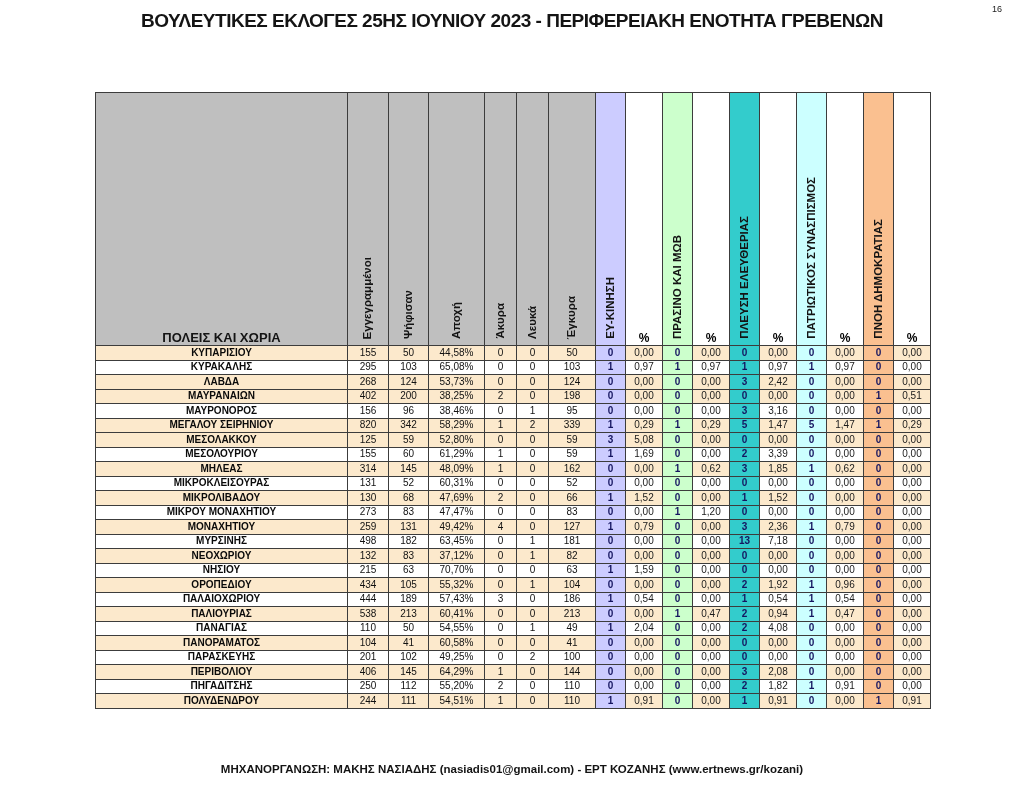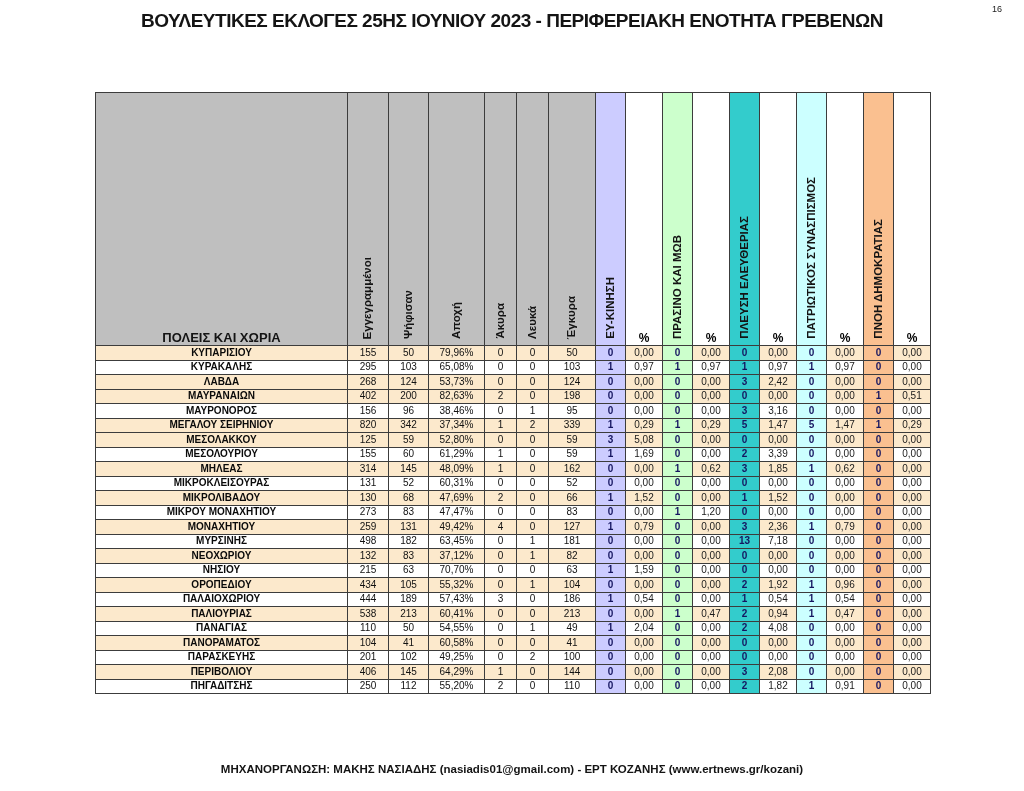--- a/index.html
+++ b/index.html
@@ -92,21 +92,21 @@
           <th class="pct-h">%</th>
           <th class="party-h" style="background: rgb(250, 192, 144);"><span class="vert">ΠΝΟΗ ΔΗΜΟΚΡΑΤΙΑΣ</span></th>
           <th class="pct-h">%</th>
         </tr>
     </thead>
     <tbody id="body-rows">
         <tr class="odd">
           <td class="name-cell plain">ΚΥΠΑΡΙΣΙΟΥ</td>
           <td class="stat-cell plain">155</td>
           <td class="stat-cell plain">50</td>
-          <td class="stat-cell plain">79,96%</td>
+          <td class="stat-cell plain">44,58%</td>
           <td class="stat-cell plain">0</td>
           <td class="stat-cell plain">0</td>
           <td class="stat-cell plain">50</td>
           <td class="count-cell" style="background: rgb(204, 204, 255);">0</td>
           <td class="pct-cell plain">0,00</td>
           <td class="count-cell" style="background: rgb(204, 255, 204);">0</td>
           <td class="pct-cell plain">0,00</td>
           <td class="count-cell" style="background: rgb(51, 204, 204);">0</td>
           <td class="pct-cell plain">0,00</td>
           <td class="count-cell" style="background: rgb(204, 255, 255);">0</td>
@@ -149,21 +149,21 @@
           <td class="pct-cell plain">2,42</td>
           <td class="count-cell" style="background: rgb(204, 255, 255);">0</td>
           <td class="pct-cell plain">0,00</td>
           <td class="count-cell" style="background: rgb(250, 192, 144);">0</td>
           <td class="pct-cell plain">0,00</td>
         </tr>
         <tr class="odd">
           <td class="name-cell plain">ΜΑΥΡΑΝΑΙΩΝ</td>
           <td class="stat-cell plain">402</td>
           <td class="stat-cell plain">200</td>
-          <td class="stat-cell plain">82,63%</td>
+          <td class="stat-cell plain">38,25%</td>
           <td class="stat-cell plain">2</td>
           <td class="stat-cell plain">0</td>
           <td class="stat-cell plain">198</td>
           <td class="count-cell" style="background: rgb(204, 204, 255);">0</td>
           <td class="pct-cell plain">0,00</td>
           <td class="count-cell" style="background: rgb(204, 255, 204);">0</td>
           <td class="pct-cell plain">0,00</td>
           <td class="count-cell" style="background: rgb(51, 204, 204);">0</td>
           <td class="pct-cell plain">0,00</td>
           <td class="count-cell" style="background: rgb(204, 255, 255);">0</td>
@@ -187,21 +187,21 @@
           <td class="pct-cell plain">3,16</td>
           <td class="count-cell" style="background: rgb(204, 255, 255);">0</td>
           <td class="pct-cell plain">0,00</td>
           <td class="count-cell" style="background: rgb(250, 192, 144);">0</td>
           <td class="pct-cell plain">0,00</td>
         </tr>
         <tr class="odd">
           <td class="name-cell plain">ΜΕΓΑΛΟΥ ΣΕΙΡΗΝΙΟΥ</td>
           <td class="stat-cell plain">820</td>
           <td class="stat-cell plain">342</td>
-          <td class="stat-cell plain">37,34%</td>
+          <td class="stat-cell plain">58,29%</td>
           <td class="stat-cell plain">1</td>
           <td class="stat-cell plain">2</td>
           <td class="stat-cell plain">339</td>
           <td class="count-cell" style="background: rgb(204, 204, 255);">1</td>
           <td class="pct-cell plain">0,29</td>
           <td class="count-cell" style="background: rgb(204, 255, 204);">1</td>
           <td class="pct-cell plain">0,29</td>
           <td class="count-cell" style="background: rgb(51, 204, 204);">5</td>
           <td class="pct-cell plain">1,47</td>
           <td class="count-cell" style="background: rgb(204, 255, 255);">5</td>
@@ -544,17 +544,36 @@
           <td class="pct-cell plain">0,00</td>
           <td class="count-cell" style="background: rgb(204, 255, 204);">0</td>
           <td class="pct-cell plain">0,00</td>
           <td class="count-cell" style="background: rgb(51, 204, 204);">2</td>
           <td class="pct-cell plain">1,82</td>
           <td class="count-cell" style="background: rgb(204, 255, 255);">1</td>
           <td class="pct-cell plain">0,91</td>
           <td class="count-cell" style="background: rgb(250, 192, 144);">0</td>
           <td class="pct-cell plain">0,00</td>
         </tr>
+        <tr class="odd">
+          <td class="name-cell plain">ΠΟΛΥΔΕΝΔΡΟΥ</td>
+          <td class="stat-cell plain">244</td>
+          <td class="stat-cell plain">111</td>
+          <td class="stat-cell plain">54,51%</td>
+          <td class="stat-cell plain">1</td>
+          <td class="stat-cell plain">0</td>
+          <td class="stat-cell plain">110</td>
+          <td class="count-cell" style="background: rgb(204, 204, 255);">1</td>
+          <td class="pct-cell plain">0,91</td>
+          <td class="count-cell" style="background: rgb(204, 255, 204);">0</td>
+          <td class="pct-cell plain">0,00</td>
+          <td class="count-cell" style="background: rgb(51, 204, 204);">1</td>
+          <td class="pct-cell plain">0,91</td>
+          <td class="count-cell" style="background: rgb(204, 255, 255);">0</td>
+          <td class="pct-cell plain">0,00</td>
+          <td class="count-cell" style="background: rgb(250, 192, 144);">1</td>
+          <td class="pct-cell plain">0,91</td>
+        </tr>
       </tbody>
   </table>
 
   <div class="footer">ΜΗΧΑΝΟΡΓΑΝΩΣΗ: ΜΑΚΗΣ ΝΑΣΙΑΔΗΣ (nasiadis01@gmail.com) - ΕΡΤ ΚΟΖΑΝΗΣ (www.ertnews.gr/kozani)</div>
 </div>
 
 </body></html>

